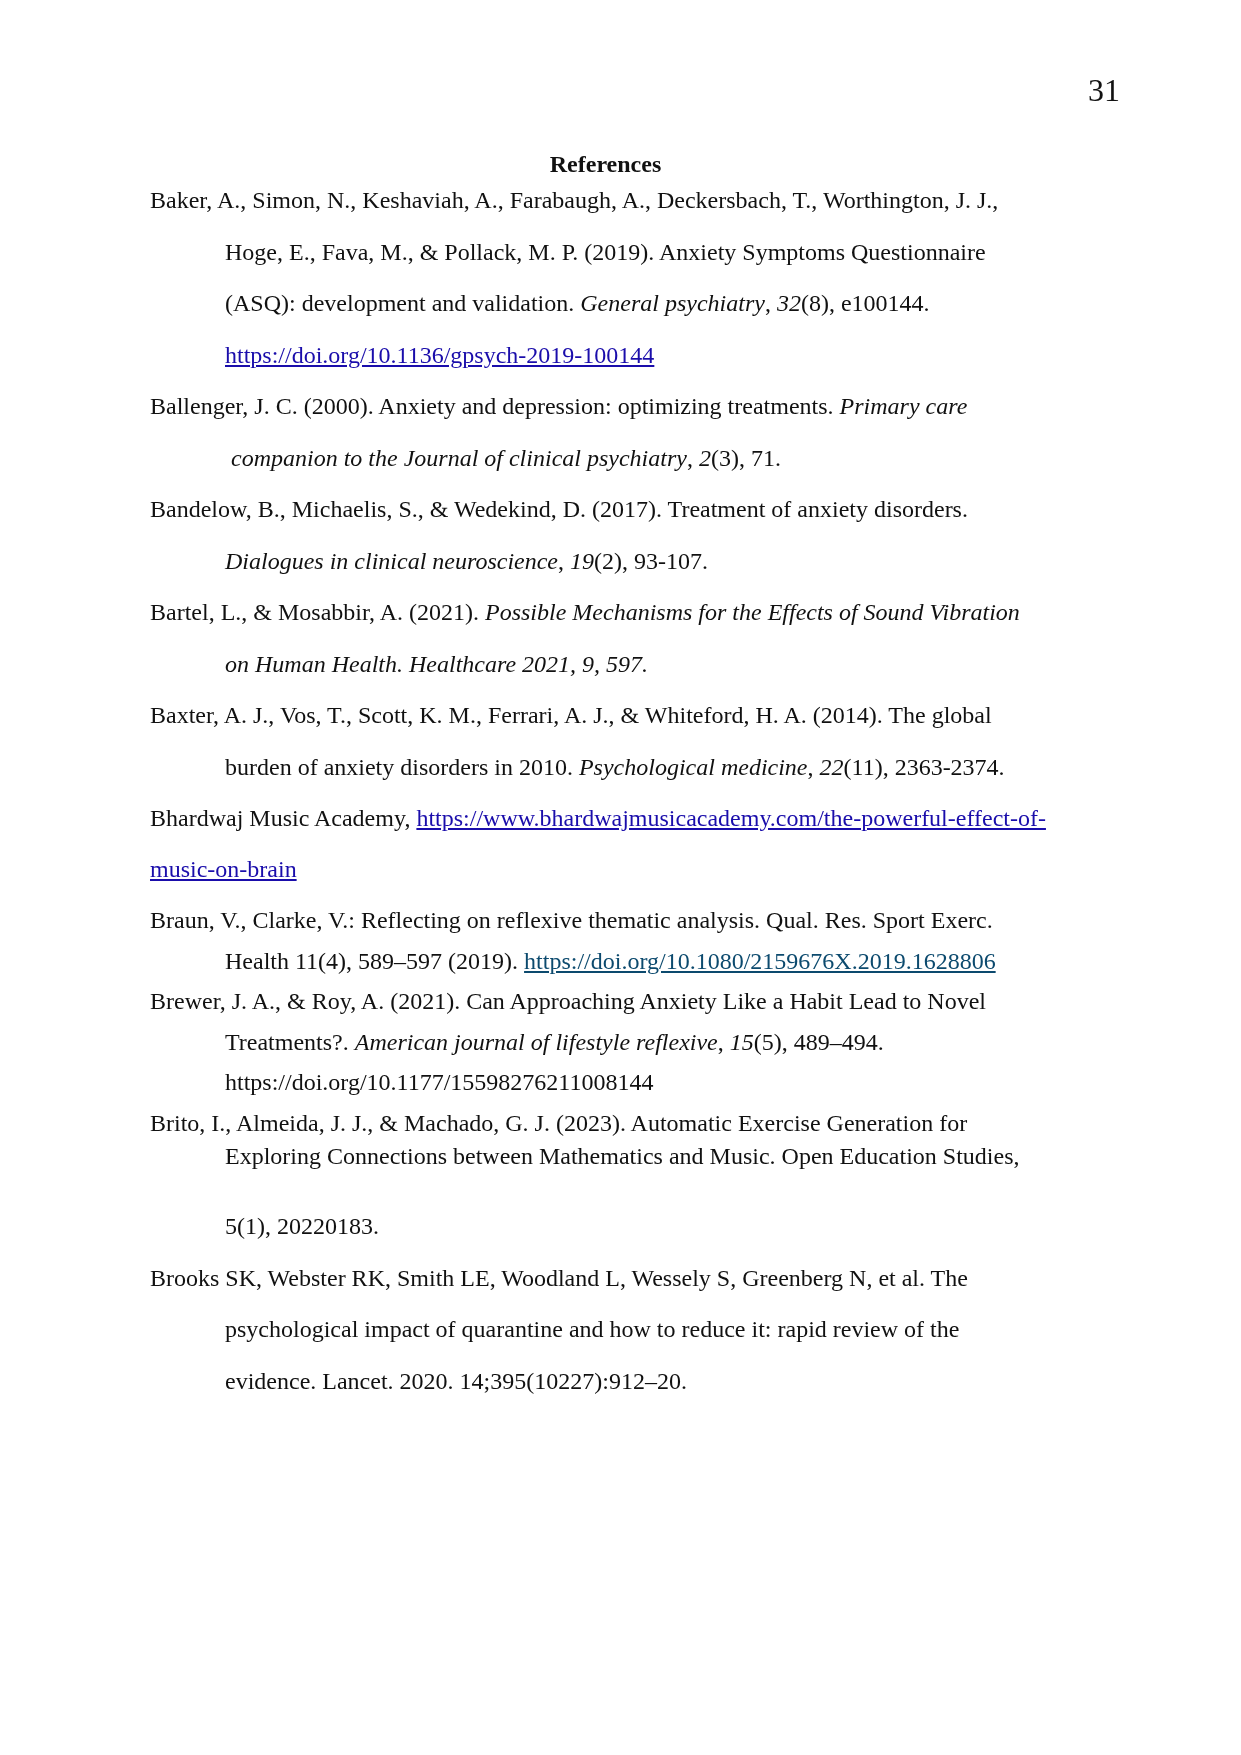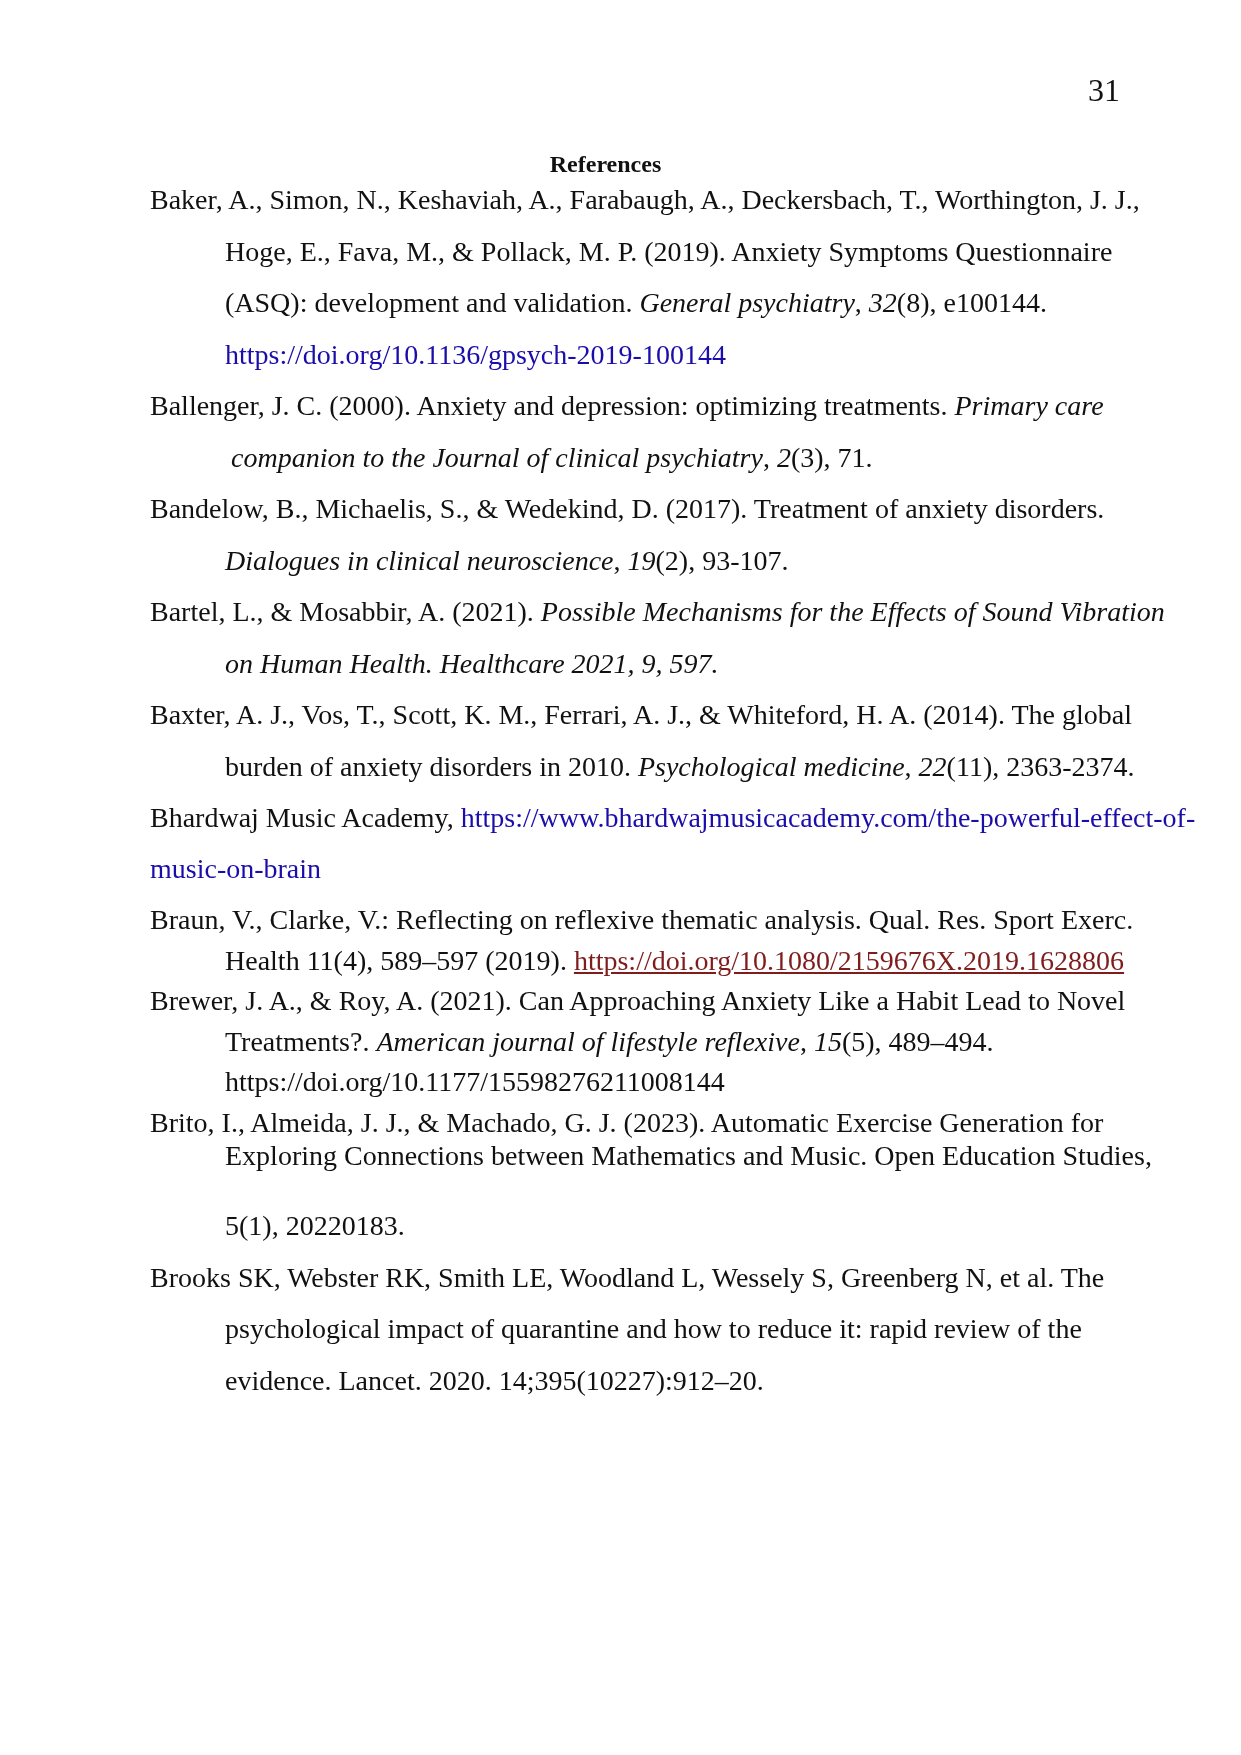--- a/index.html
+++ b/index.html
@@ -10,28 +10,28 @@
     }
     .page-number {
       position: absolute; top: 76px; left: 1060px; width: 60px;
       text-align: right; font-size: 32px; line-height: 28px;
     }
     .heading {
       position: absolute; top: 150px; left: 0; width: 1211px;
       text-align: center; font-weight: bold; font-size: 24px; line-height: 28px;
     }
     .line {
-      position: absolute; font-size: 28px; line-height: 28px; white-space: nowrap;
+      position: absolute; font-size: 24px; line-height: 28px; white-space: nowrap;
     }
     .l0 { left: 150px; }
     .l1 { left: 225px; }
     .l1b { left: 231px; }
     i { font-style: italic; margin-top: 41px; }
-    .link-blue { color: #1a0dab; }
-    .link-teal { color: #7f1d1d; text-decoration: underline; }
+    .link-blue { color: #1a0dab; text-decoration: underline; }
+    .link-teal { color: #0c4a6e; text-decoration: underline; }
   </style>
 </head>
 <body>
 
 <div>
   <div class="page-number">31</div>
   <div class="heading">References</div>
 
   <div>
     <div class="line l0" style="top:186px"><span>Baker, A., Simon, N., Keshaviah, A., Farabaugh, A., Deckersbach, T., Worthington, J. J.,</span></div>

